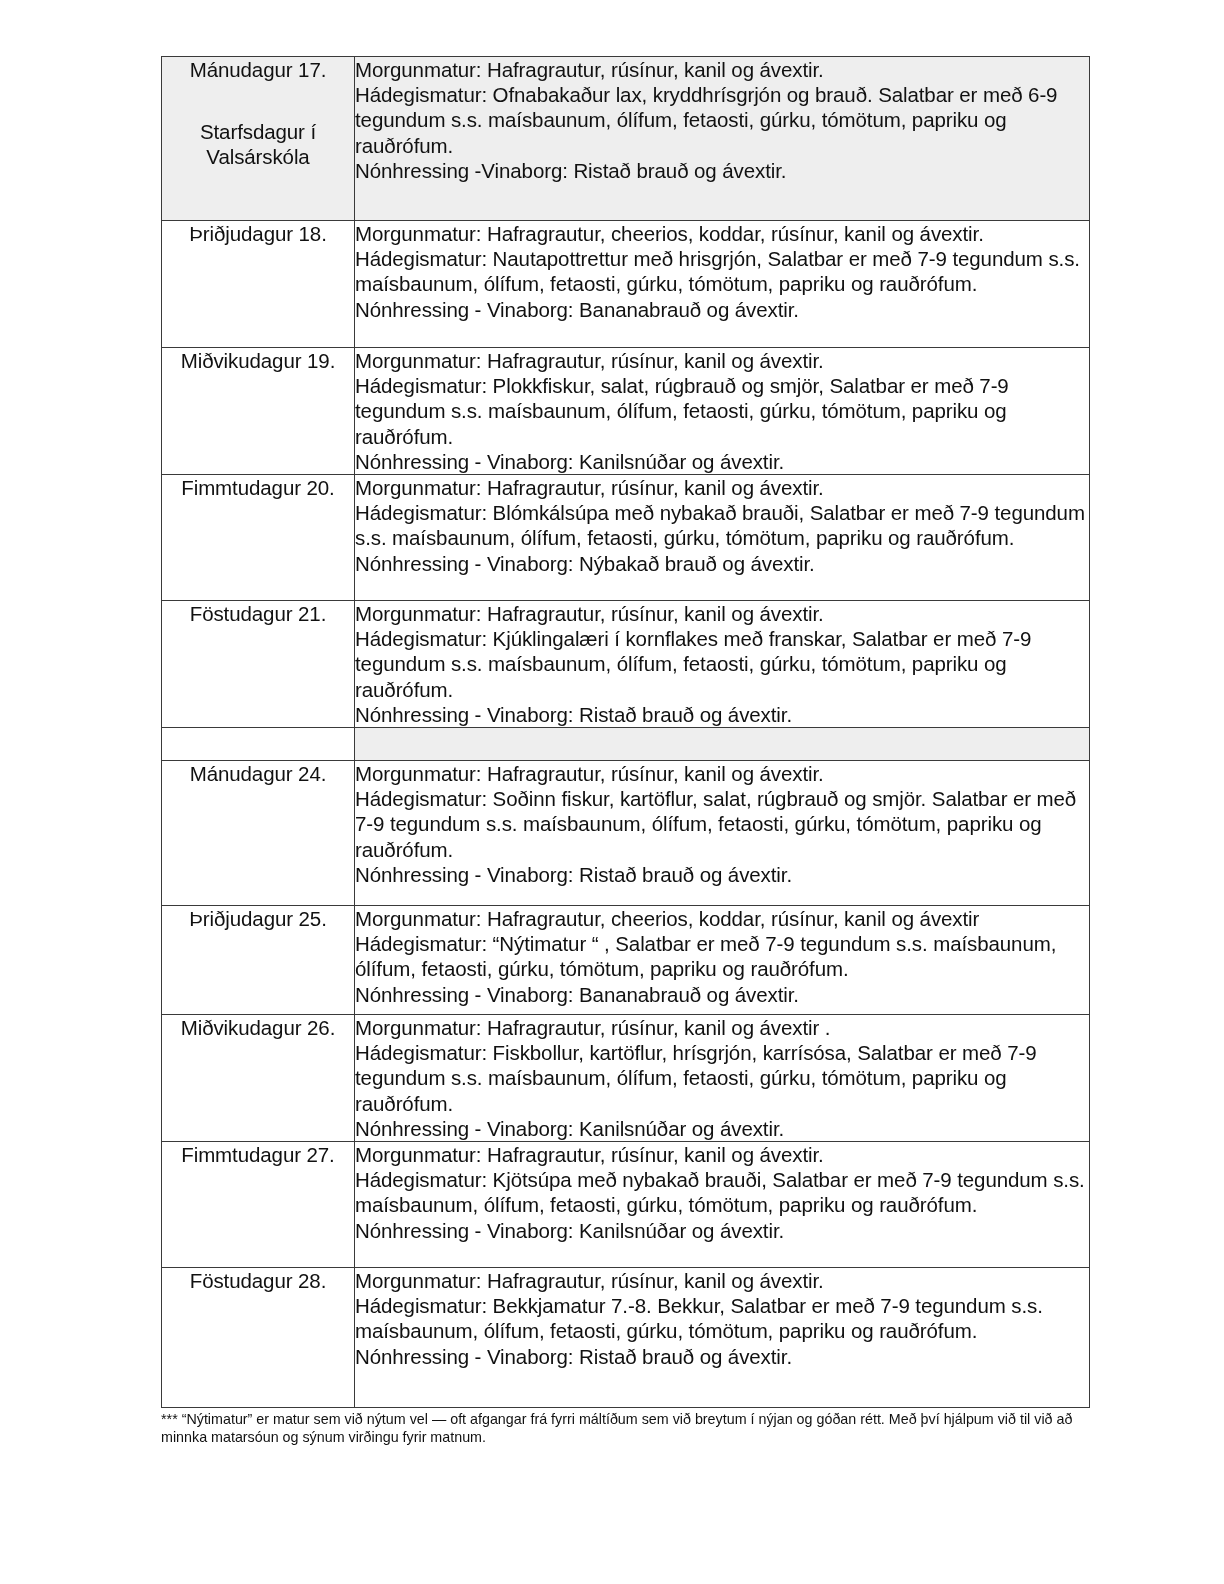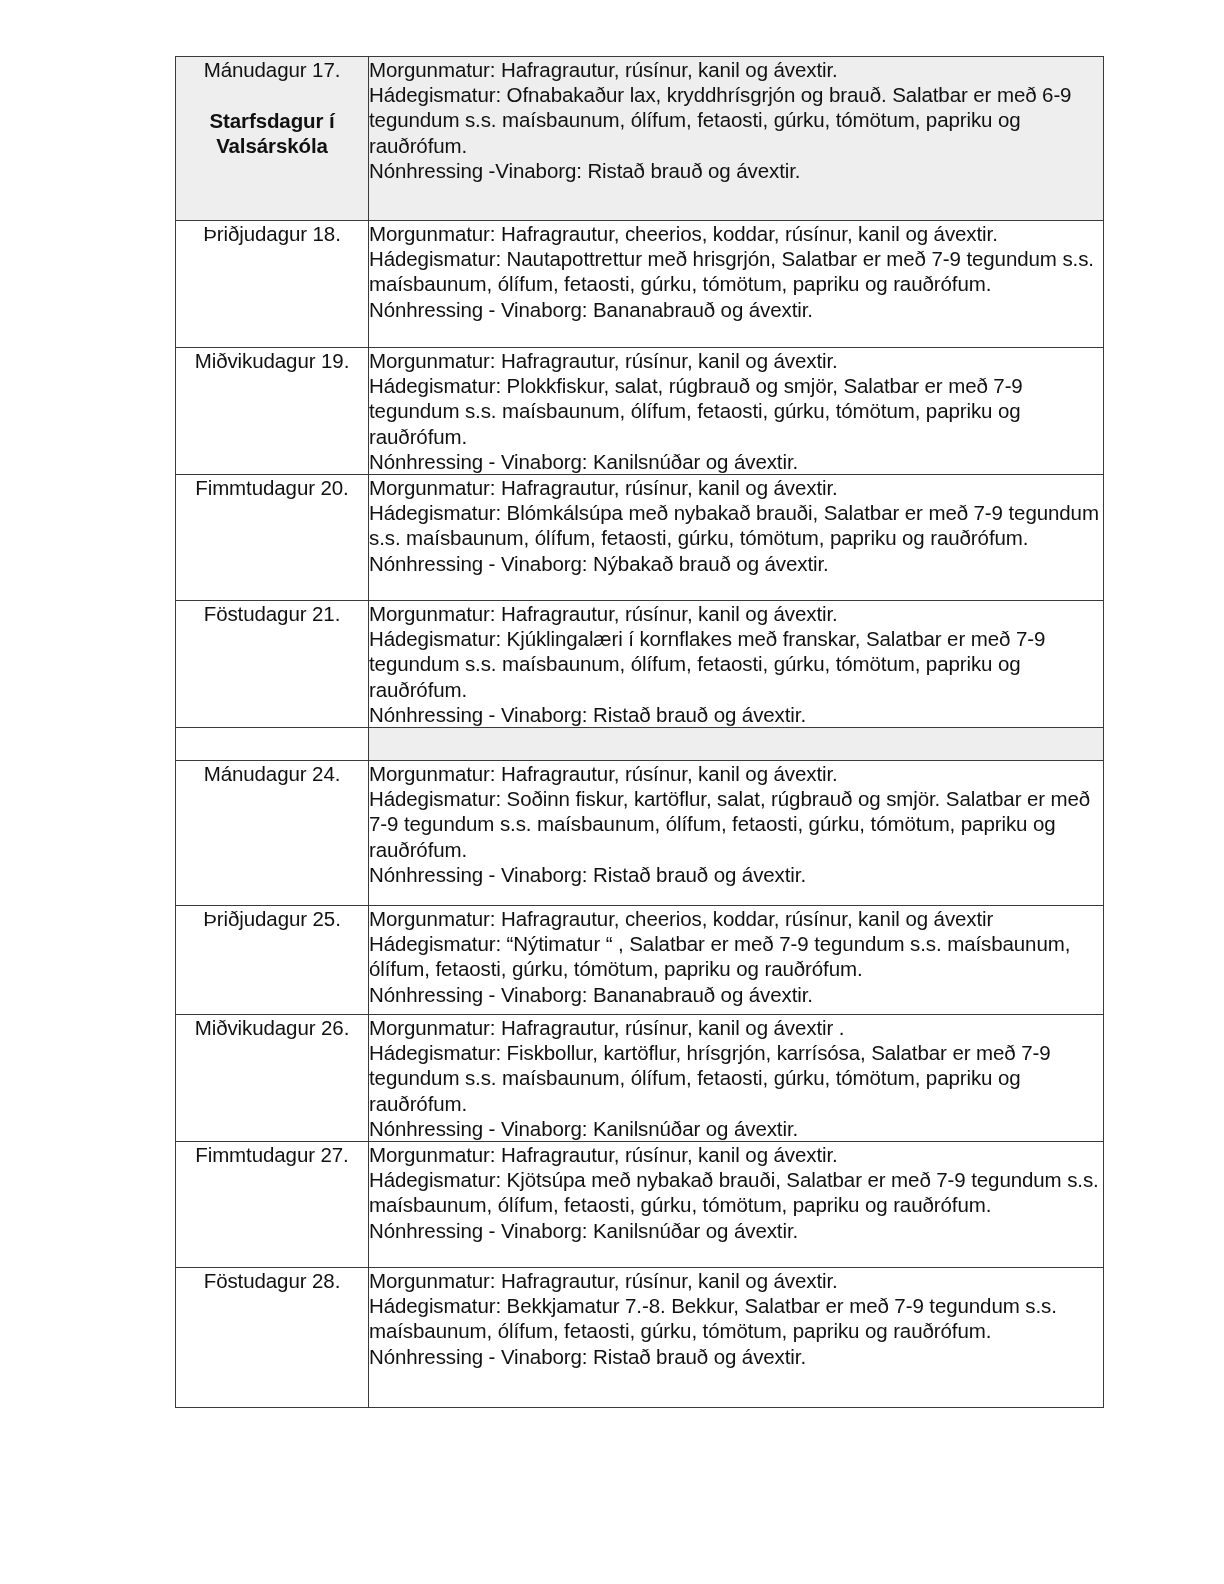--- a/index.html
+++ b/index.html
@@ -10,21 +10,21 @@
     body {
       width: 1224px;
       height: 1584px;
       position: relative;
       font-family: "Liberation Sans", sans-serif;
       color: #111111;
       overflow: hidden;
     }
     .page {
       position: absolute;
-      left: 157px;
+      left: 143px;
       top: 56px;
       width: 928px;
       padding-left: 18px;
     }
     table.menu {
       border-collapse: collapse;
       width: 928px;
       table-layout: fixed;
     }
     table.menu td {
@@ -43,22 +43,22 @@
     }
     td.meals {
       padding-left: 1px;
       padding-right: 2px;
     }
     tr.shaded td { background: #eeeeee; }
     tr.sep td.sep-left { background: #ffffff; }
     tr.sep td.sep-right { background: #eeeeee; }
     .day-note {
       display: block;
-      font-weight: bold;
-      margin-top: 26px;
+      font-weight: normal;
+      margin-top: 37px;
     }
     .meal-line { display: block; }
     .meal-label { font-weight: normal; }
     .footnote {
       margin-top: 2px;
       font-size: 14.3px;
       line-height: 18px;
       color: #111111;
       width: 940px;
     }
@@ -152,13 +152,14 @@
         <tr style="height: 140px;">
           <td class="day"><span>Föstudagur 28.</span></td>
           <td class="meals">
             <span class="meal-line"><span class="meal-label">Morgunmatur:</span><span class="meal-text"> Hafragrautur, rúsínur, kanil og ávextir.</span></span>
             <span class="meal-line"><span class="meal-label">Hádegismatur:</span><span class="meal-text"> Bekkjamatur 7.-8. Bekkur, Salatbar er með 7-9 tegundum s.s. maísbaunum, ólífum, fetaosti, gúrku, tómötum, papriku og rauðrófum.</span></span>
             <span class="meal-line"><span class="meal-label">Nónhressing - Vinaborg:</span><span class="meal-text"> Ristað brauð og ávextir.</span></span>
           </td>
         </tr>
       </tbody>
   </table>
+  <div class="footnote">*** “Nýtimatur” er matur sem við nýtum vel — oft afgangar frá fyrri máltíðum sem við breytum í nýjan og góðan rétt. Með því hjálpum við til við að minnka matarsóun og sýnum virðingu fyrir matnum.</div>
 </div>
 
 </body></html>

